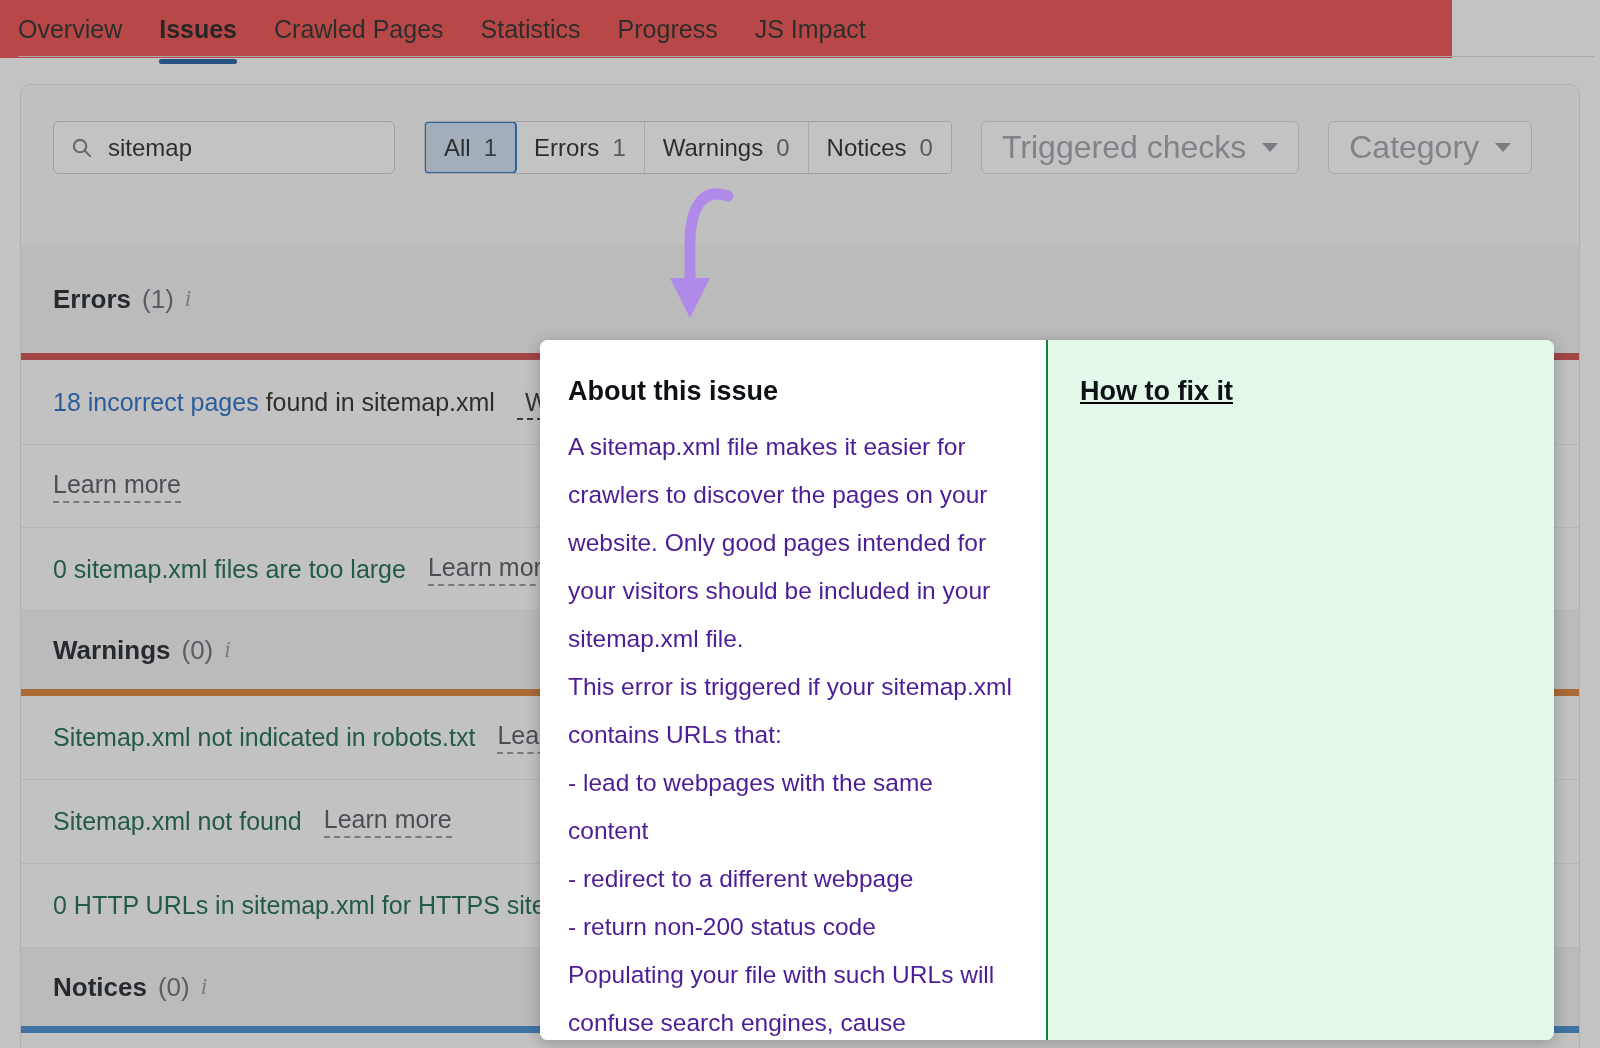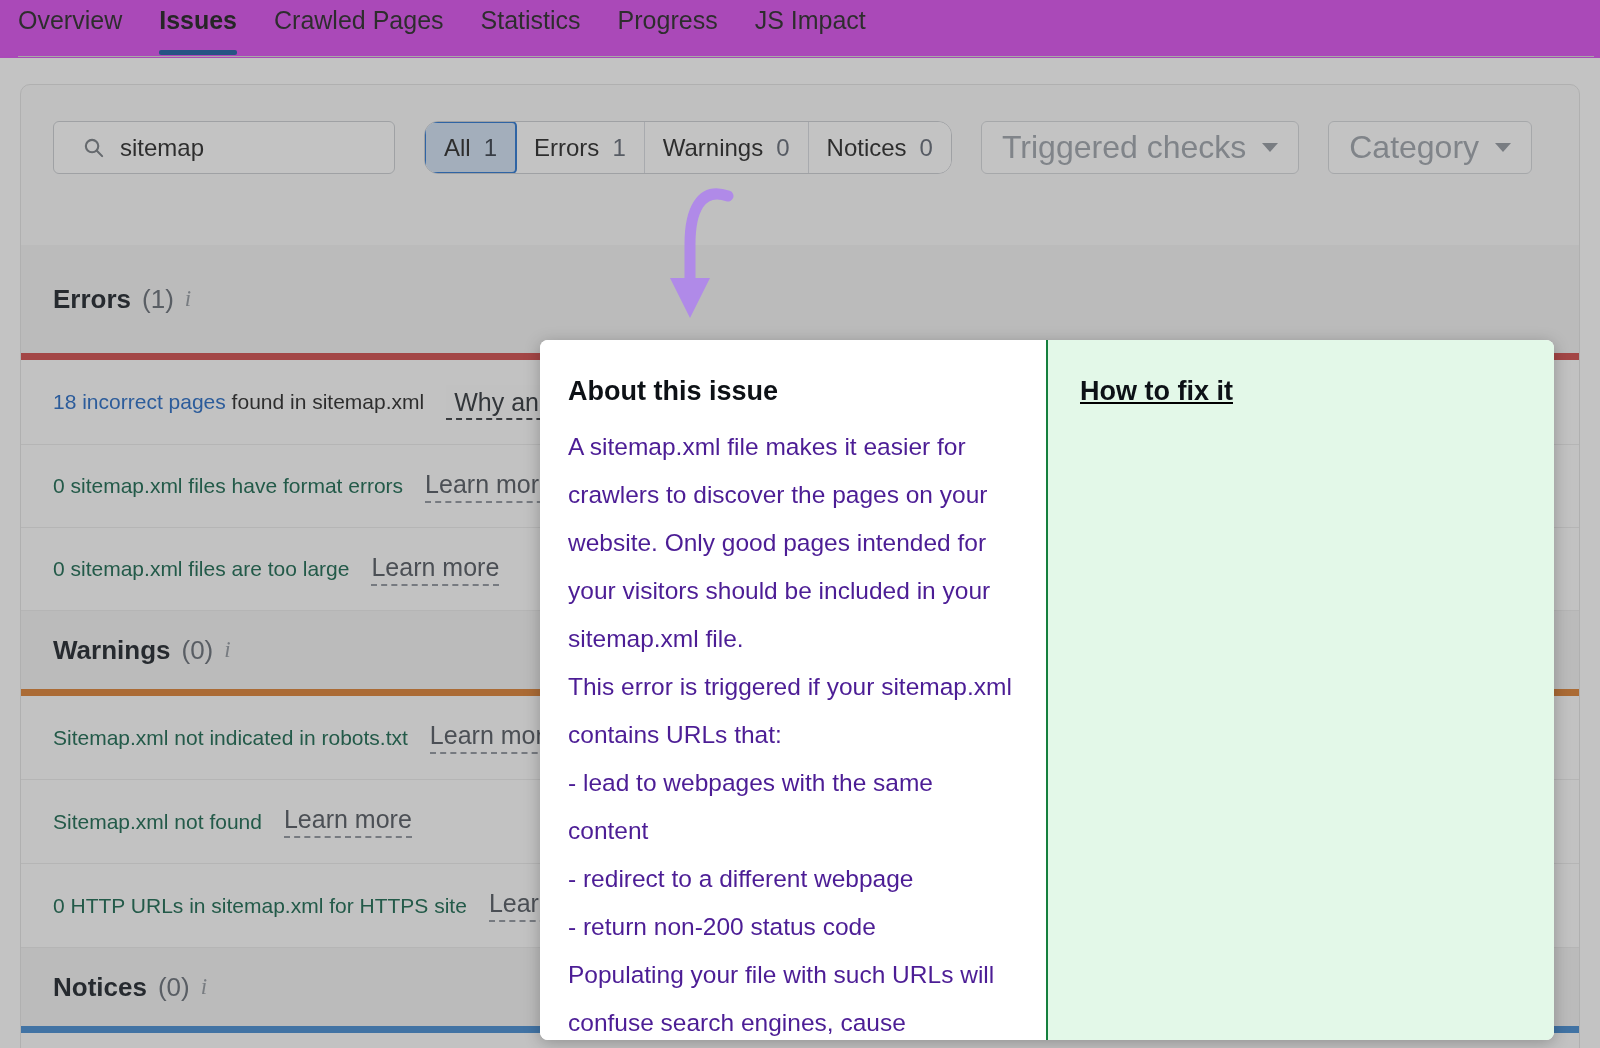--- a/index.html
+++ b/index.html
@@ -24,25 +24,25 @@
     width: 1600px; height: 1048px;
     background: rgba(80,80,80,0.34);
     z-index: 40;
     pointer-events: none;
   }
 
   
   .tabbar {
     position: absolute;
     left: 0; top: 0;
-    width: 1600px; height: 58px;
+    width: 1452px; height: 58px;
     display: flex;
     align-items: flex-start;
-    padding: 0 18px;
-    background: #d946ef;
+    padding: 9px 18px;
+    background: #ef4444;
   }
   .tab {
     position: relative;
     font-size: 25px;
     color: #1c1c1c;
     padding: 6px 0 20px 0;
     margin-right: 37px;
     white-space: nowrap;
     cursor: pointer;
   }
@@ -81,40 +81,40 @@
     align-items: center;
     gap: 29px;
   }
   .searchbox {
     width: 342px; height: 53px;
     border: 1px solid #c9ccd1;
     border-radius: 6px;
     background: #ffffff;
     display: flex;
     align-items: center;
-    padding: 0 28px;
+    padding: 0 16px;
     gap: 13px;
   }
   .search-icon svg { display: block; }
   .search-value {
     flex: 1;
     font-size: 24px;
     color: #1c1c1c;
     border: none;
     outline: none;
     background: transparent;
     font-family: "Liberation Sans", sans-serif;
   }
   .clear-icon { cursor: pointer; display: block; }
 
   .segmented {
     display: flex;
     height: 53px;
     border: 1px solid #c9ccd1;
-    border-radius: 14px;
+    border-radius: 4px;
     overflow: hidden;
     background: #fff;
   }
   .seg {
     display: flex;
     align-items: center;
     gap: 13px;
     padding: 0 18px;
     font-size: 24px;
     color: #1c1c1c;
@@ -180,21 +180,21 @@
     position: absolute;
     left: 0; width: 1558px;
     background: #fdfdfd;
     border-bottom: 1px solid #eaeaea;
     display: flex;
     align-items: center;
     padding-left: 32px;
     gap: 22px;
     white-space: nowrap;
   }
-  .row-text { font-size: 21px; }
+  .row-text { font-size: 25px; }
   .row-text.green { color: #0d6046; }
   .row-link-blue { color: #1a63c2; }
   .row-text.dark { color: #1c1c1c; }
   .learn-more {
     font-size: 25px;
     color: #4a5058;
     border-bottom: 2px dashed #8b9099;
     padding-bottom: 2px;
     cursor: pointer;
   }
@@ -330,21 +330,20 @@
       <span class="info-i">i</span>
     </div>
     <div class="divider err" style="top: 268px; background: rgb(207, 66, 66);"></div>
 
     <div class="row" style="top:275px;height:85px;">
       <span class="row-text dark"><span class="row-link-blue">18 incorrect pages</span><span> found in sitemap.xml</span></span>
       <span class="why-fix">Why and how to fix it</span>
     </div>
 
     <div class="row" style="top:360px;height:83px;">
-      <span class="row-text green">0 sitemap.xml files have format errors</span>
       <span class="learn-more">Learn more</span>
     </div>
 
     <div class="row" style="top:443px;height:83px;">
       <span class="row-text green">0 sitemap.xml files are too large</span>
       <span class="learn-more">Learn more</span>
     </div>
 
     <div class="section-head" style="top:526px;height:78px;">
       <span class="section-title">Warnings</span>

